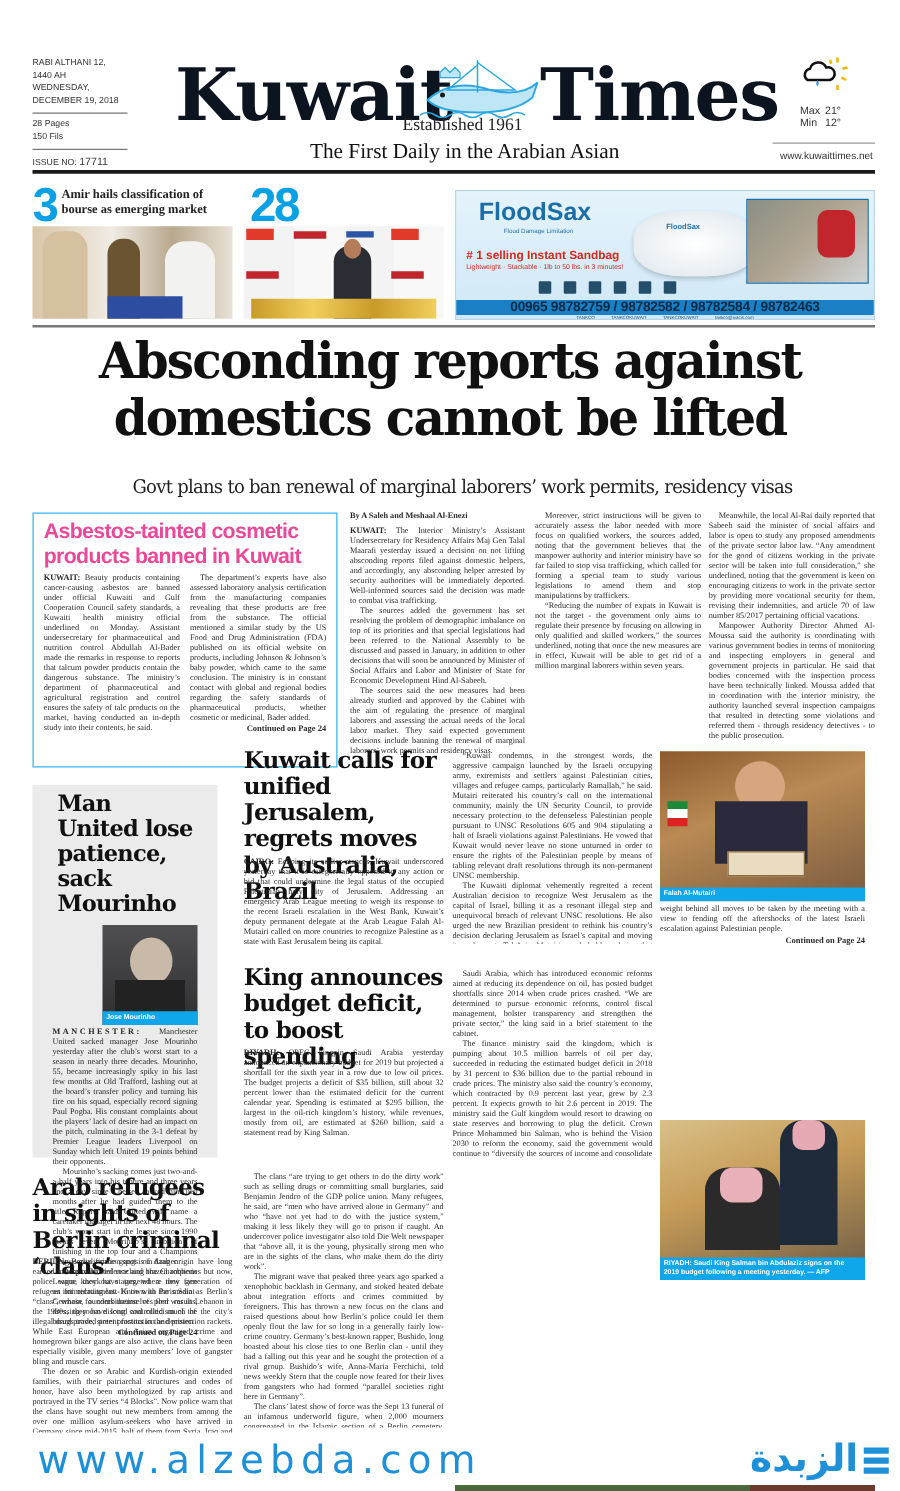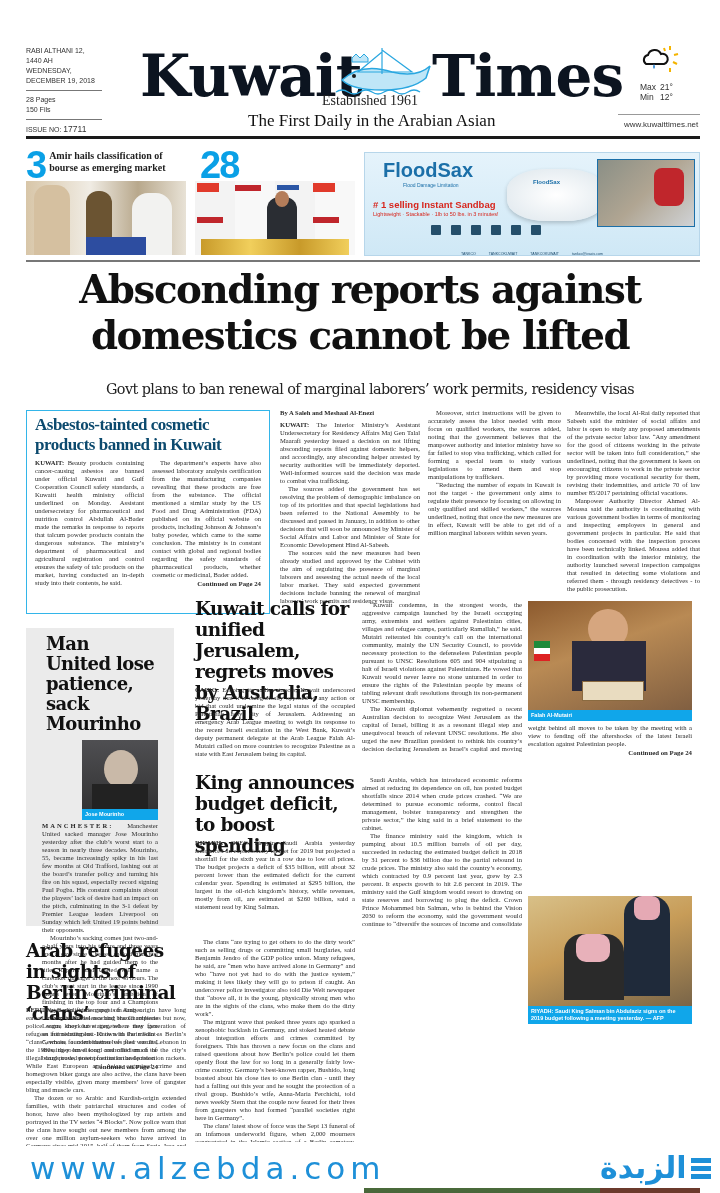--- a/index.html
+++ b/index.html
@@ -35,21 +35,21 @@
 .ad .scene .person{position:absolute;right:10px;top:8px;width:30px;height:38px;background:#c0262c;border-radius:8px}
 .ad .icons{position:absolute;left:66px;top:72px;display:flex;gap:10px}
 .ad .icons span{width:10px;height:10px;background:#244f6b;border-radius:1px;display:block}
 .ad .phones{position:absolute;left:0;top:87px;width:100%;height:12px;background:#1a7fc4;color:#0b2a45;font-family:"Liberation Sans",sans-serif;font-weight:bold;font-size:11px;line-height:12px;text-align:center;letter-spacing:-.2px}
 .ad .social{position:absolute;left:0;top:99px;width:100%;height:5px;font-family:"Liberation Sans",sans-serif;font-size:3.6px;line-height:5px;text-align:center;color:#1b4a6c}
 .ad .social span{margin:0 6px}
 .mid-rule{left:26px;top:260px;width:674px;height:2px;background:#777}
 .headline{left:0;top:266px;width:720px;text-align:center;font-family:"DejaVu Serif",serif;font-weight:bold;font-size:40px;line-height:46px;color:#111;letter-spacing:-1.5px;transform:scaleX(.97)}
 .deck{left:20px;top:380px;width:700px;text-align:center;font-family:"DejaVu Serif",serif;font-size:15px;color:#222;letter-spacing:-.6px;transform:scaleX(.96)}
 .box{left:26px;top:410px;width:244px;height:204px;border:1.5px solid #33b5e9;padding:4px 8px}
-.box h2{font-family:Liberation Serif, serif;font-size:17px;line-height:20px;font-weight:bold;letter-spacing:-.5px;color:#0c4a6e}
+.box h2{font-family:Liberation Sans, sans-serif;font-size:17px;line-height:20px;font-weight:bold;letter-spacing:-.5px;color:#ec4899}
 .body{font-family:"Liberation Serif",serif;font-size:6.6px;line-height:8px;color:#2a2a2a;text-align:justify;hyphens:auto}
 .body p{text-indent:8px}
 .body p.lead{text-indent:0}
 .body .dateline{font-weight:bold}
 .cols2{display:flex;gap:8px;margin-top:4px}
 .cols2>div{flex:1}
 .cont{font-weight:bold;text-align:right;font-size:6.8px;margin-top:1px}
 .byline{font-weight:bold;font-family:"Liberation Serif",serif;font-size:6.6px;margin-bottom:4px}
 .sidebar{left:26px;top:628px;width:148px;height:298px;background:#ebebeb;padding:6px 16px}
 .sidebar h2{font-family:"DejaVu Serif",serif;font-weight:bold;font-size:18px;line-height:20px;color:#111;letter-spacing:-.6px;margin-left:4px}
@@ -149,20 +149,21 @@
   <div class="pitch"># 1 selling Instant Sandbag</div>
   <div class="pitch-sub">Lightweight · Stackable · 1lb to 50 lbs. in 3 minutes!</div>
   <div class="icons">
       <span></span>
       <span></span>
       <span></span>
       <span></span>
       <span></span>
       <span></span>
     </div>
+  <div class="phones">00965 98782759 / 98782582 / 98782584 / 98782463</div>
   <div class="social">
     <span>TANKCO</span>
     <span>TANKCOKUWAIT</span>
     <span>TANKCOKUWAIT</span>
     <span>tankco@ivacis.com</span>
   </div>
 </div>
 <div class="abs mid-rule"></div>
 
 <div class="abs headline">

